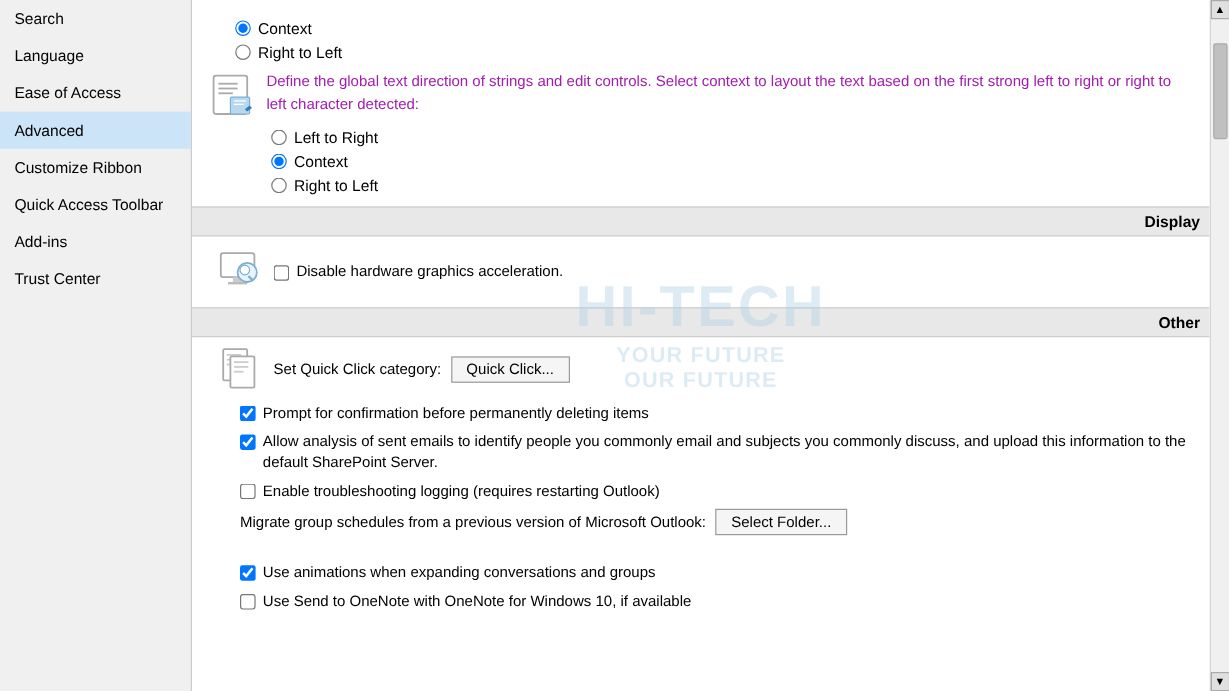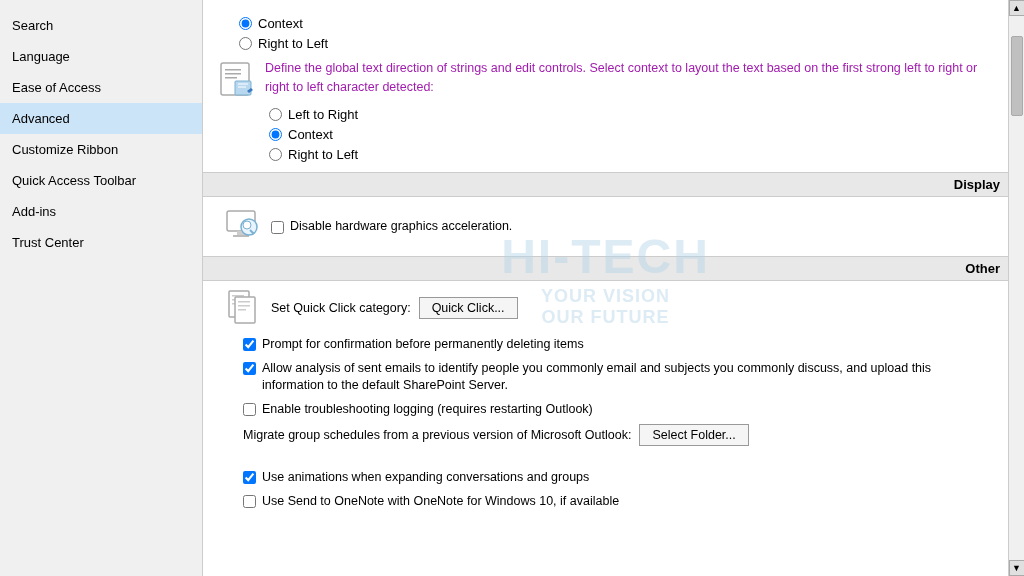--- a/index.html
+++ b/index.html
@@ -9,25 +9,25 @@
       background: #f0f0f0;
       color: #000;
       width: 1024px;
       height: 576px;
       overflow: hidden;
       display: flex;
     }
 
     
     .sidebar {
-      width: 203px;
+      width: 160px;
       background: #f0f0f0;
       border-right: 1px solid #ccc;
       flex-shrink: 0;
-      padding-top: 10px;
+      padding-top: 0;
     }
     .sidebar-item {
       padding: 8px 12px;
       cursor: pointer;
       font-size: 13px;
       color: #000;
     }
     .sidebar-item.active {
       background: #cce4f7;
       color: #000;
@@ -206,21 +206,21 @@
   <div class="sidebar-item">Customize Ribbon</div>
   <div class="sidebar-item">Quick Access Toolbar</div>
   <div class="sidebar-item">Add-ins</div>
   <div class="sidebar-item">Trust Center</div>
 </div>
 
 <div class="main">
 
   <div class="watermark">
     <div>HI-TECH</div>
-    <div class="watermark-sub">YOUR VISION</div>
+    <div class="watermark-sub">YOUR FUTURE</div>
     <div class="watermark-sub">OUR FUTURE</div>
   </div>
 
   <div class="option-group" style="margin-top:6px;">
     <div class="option-row">
       <input type="radio" name="rtl_top" checked="" style="">
       <span>Context</span>
     </div>
     <div class="option-row">
       <input type="radio" name="rtl_top" style="">

